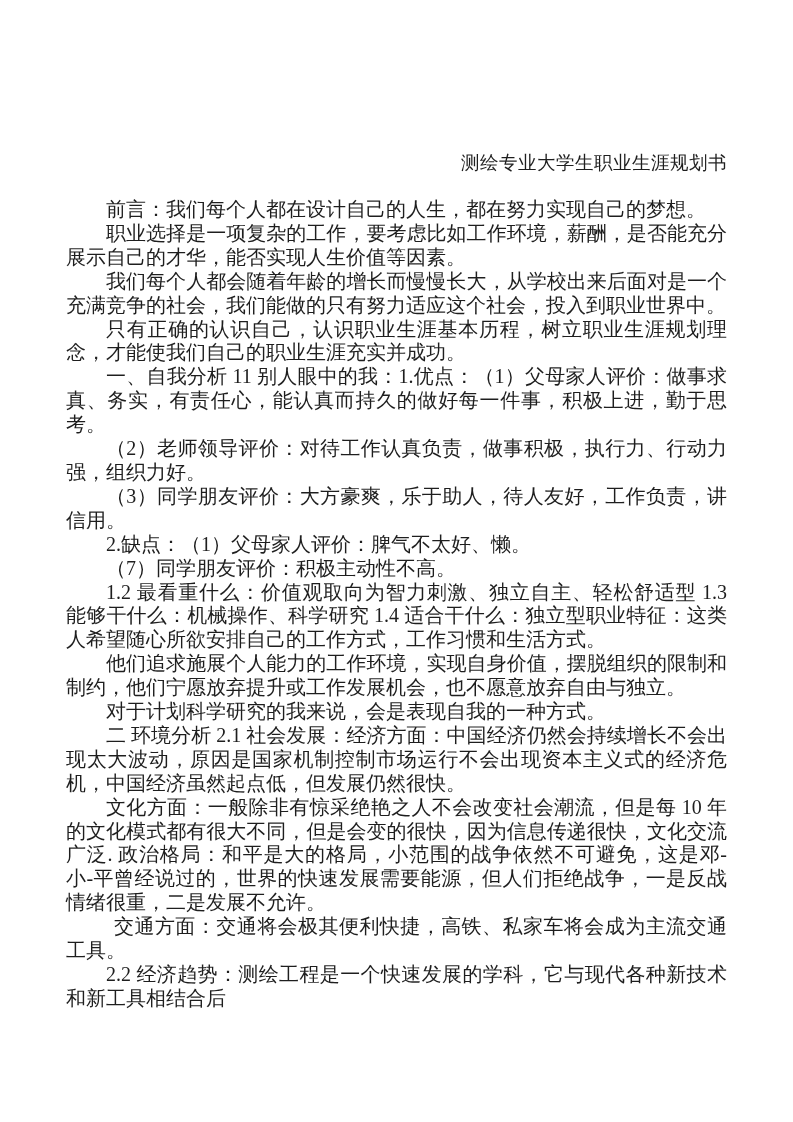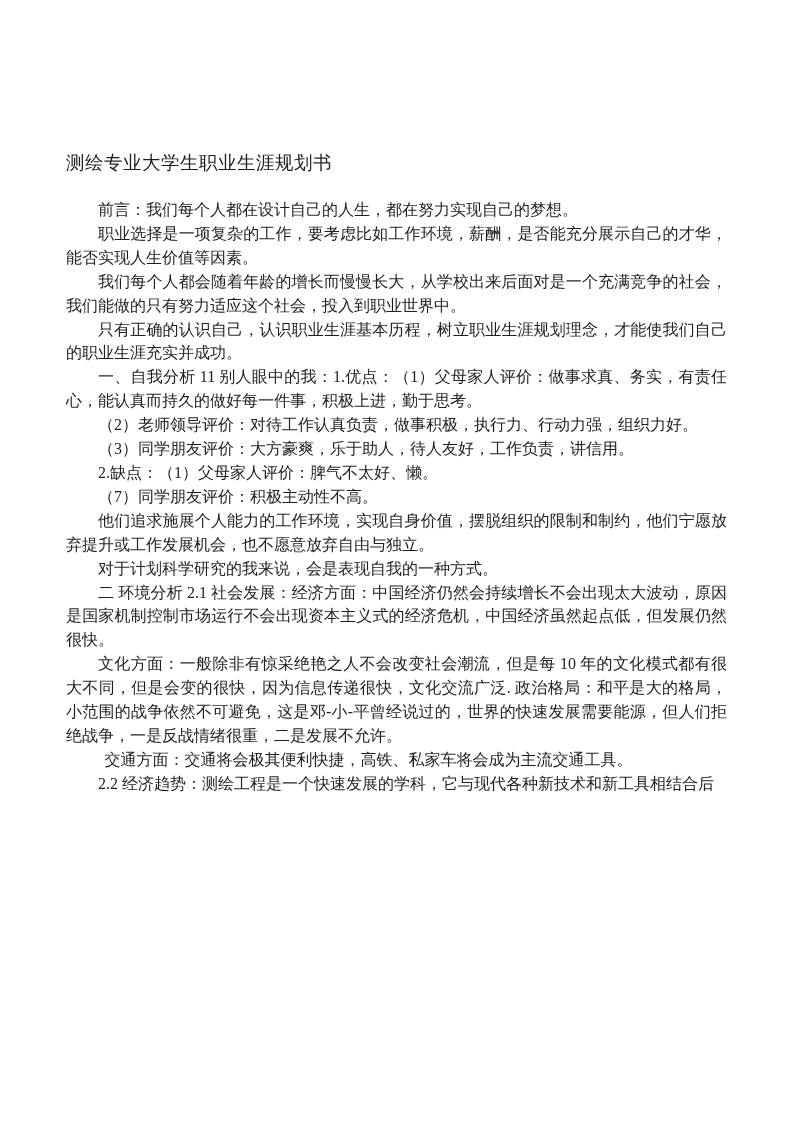--- a/index.html
+++ b/index.html
@@ -21,30 +21,30 @@
     width: 793px;
     height: 1122px;
     background: #ffffff;
     padding: 150px 66px 0 66px;
   }
   .doc-title {
     margin: 0 0 21px 0;
     font-size: 18.5px;
     font-weight: normal;
     line-height: 27px;
-    text-align: left;
+    text-align: right;
     letter-spacing: 0.5px;
     color: #1e1e1e;
   }
   .doc-body {
     width: 661px;
   }
   .para {
     margin: 0;
-    font-size: 16px;
+    font-size: 20px;
     line-height: 23.9px;
     text-align: justify;
     text-justify: inter-character;
     text-indent: 2em;
     word-break: break-all;
     color: #1e1e1e;
   }
   .para.indent-extra {
     text-indent: 2.4em;
   }
@@ -57,20 +57,21 @@
   <div class="doc-body">
     <p class="para">前言：我们每个人都在设计自己的人生，都在努力实现自己的梦想。</p>
     <p class="para">职业选择是一项复杂的工作，要考虑比如工作环境，薪酬，是否能充分展示自己的才华，能否实现人生价值等因素。</p>
     <p class="para">我们每个人都会随着年龄的增长而慢慢长大，从学校出来后面对是一个充满竞争的社会，我们能做的只有努力适应这个社会，投入到职业世界中。</p>
     <p class="para">只有正确的认识自己，认识职业生涯基本历程，树立职业生涯规划理念，才能使我们自己的职业生涯充实并成功。</p>
     <p class="para">一、自我分析 11 别人眼中的我：1.优点：（1）父母家人评价：做事求真、务实，有责任心，能认真而持久的做好每一件事，积极上进，勤于思考。</p>
     <p class="para">（2）老师领导评价：对待工作认真负责，做事积极，执行力、行动力强，组织力好。</p>
     <p class="para">（3）同学朋友评价：大方豪爽，乐于助人，待人友好，工作负责，讲信用。</p>
     <p class="para">2.缺点：（1）父母家人评价：脾气不太好、懒。</p>
     <p class="para">（7）同学朋友评价：积极主动性不高。</p>
+    <p class="para">1.2 最看重什么：价值观取向为智力刺激、独立自主、轻松舒适型 1.3 能够干什么：机械操作、科学研究 1.4 适合干什么：独立型职业特征：这类人希望随心所欲安排自己的工作方式，工作习惯和生活方式。</p>
     <p class="para">他们追求施展个人能力的工作环境，实现自身价值，摆脱组织的限制和制约，他们宁愿放弃提升或工作发展机会，也不愿意放弃自由与独立。</p>
     <p class="para">对于计划科学研究的我来说，会是表现自我的一种方式。</p>
     <p class="para">二 环境分析 2.1 社会发展：经济方面：中国经济仍然会持续增长不会出现太大波动，原因是国家机制控制市场运行不会出现资本主义式的经济危机，中国经济虽然起点低，但发展仍然很快。</p>
     <p class="para">文化方面：一般除非有惊采绝艳之人不会改变社会潮流，但是每 10 年的文化模式都有很大不同，但是会变的很快，因为信息传递很快，文化交流广泛. 政治格局：和平是大的格局，小范围的战争依然不可避免，这是邓-小-平曾经说过的，世界的快速发展需要能源，但人们拒绝战争，一是反战情绪很重，二是发展不允许。</p>
     <p class="para indent-extra">交通方面：交通将会极其便利快捷，高铁、私家车将会成为主流交通工具。</p>
     <p class="para">2.2 经济趋势：测绘工程是一个快速发展的学科，它与现代各种新技术和新工具相结合后</p>
   </div>
 </div>
 
 </body></html>

